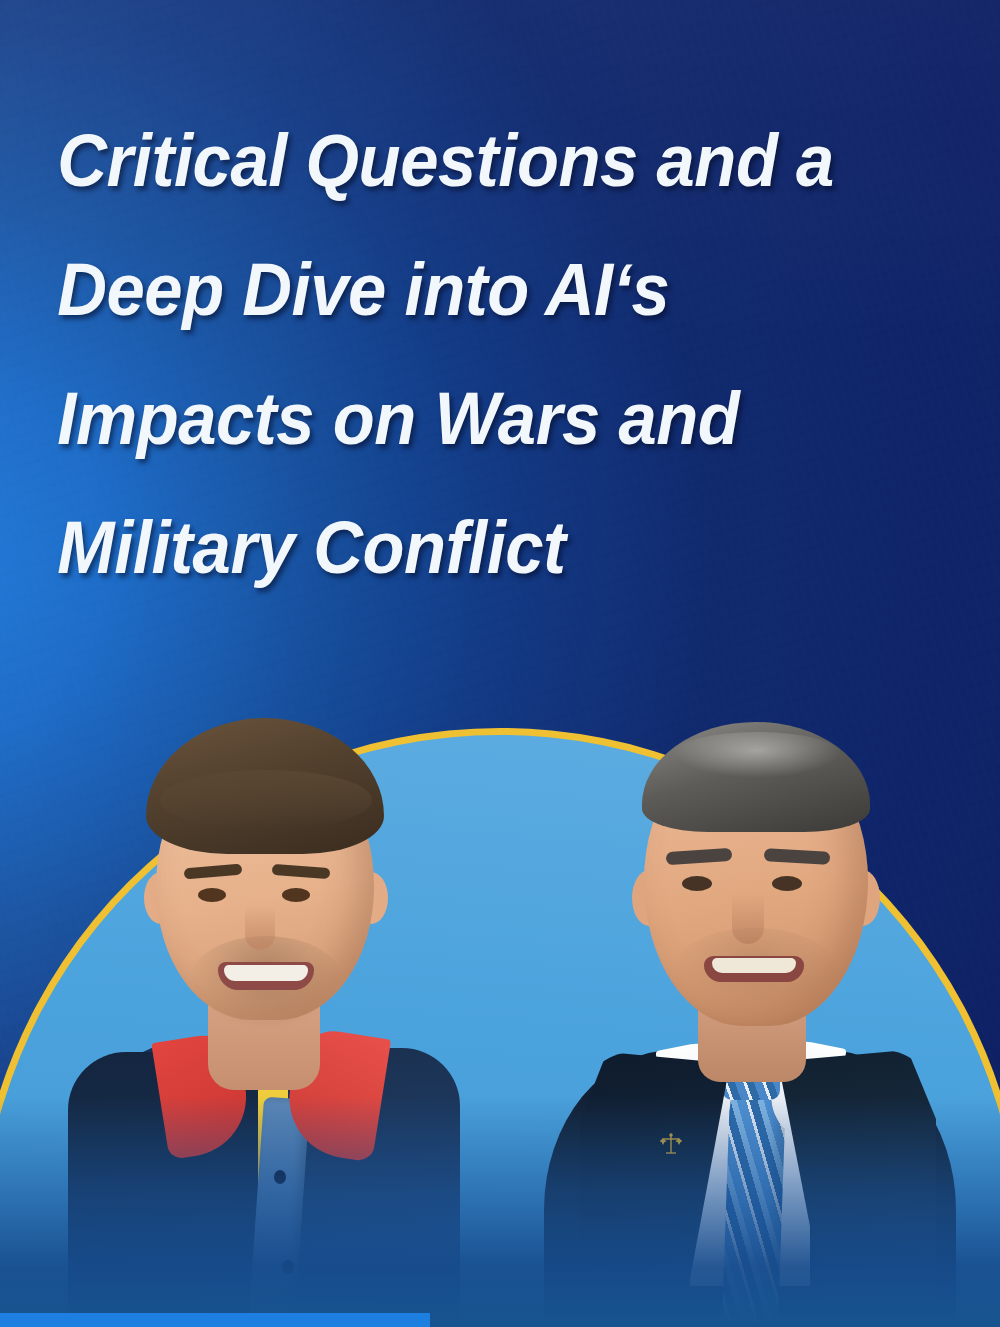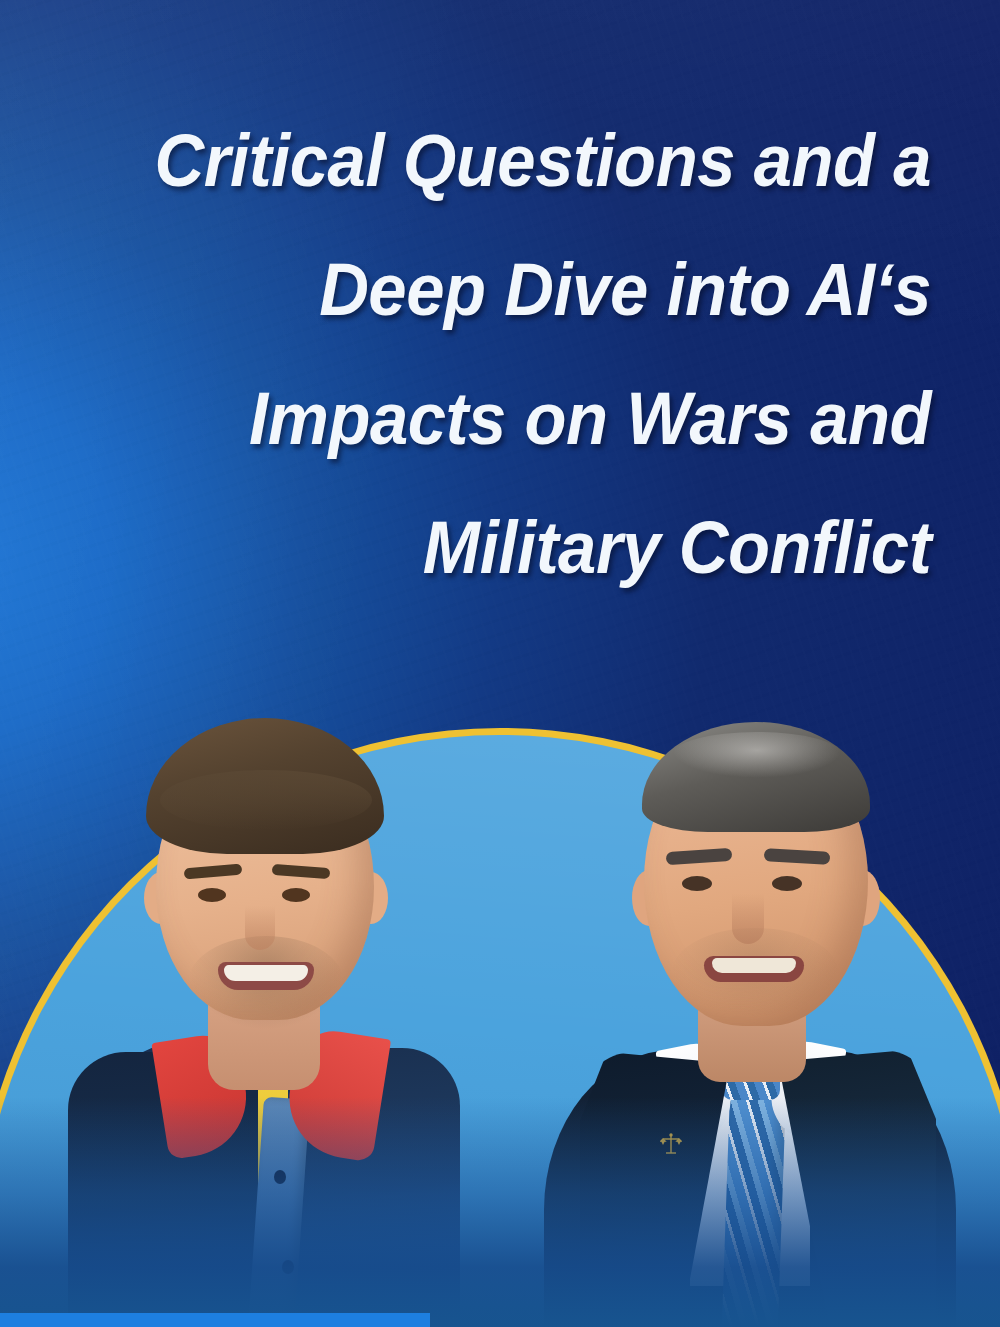--- a/index.html
+++ b/index.html
@@ -35,22 +35,22 @@
     position:absolute; inset:0;
     opacity:.16;
     background-image:
       repeating-linear-gradient(72deg, rgba(255,255,255,.035) 0 2px, rgba(255,255,255,0) 2px 9px),
       repeating-linear-gradient(-18deg, rgba(0,0,0,.05) 0 3px, rgba(0,0,0,0) 3px 14px);
   }
 
   
   .title-block{
     position:absolute;
-    left:0; right:12px; top:96px;
-    text-align:right;
+    left:0; right:1px; top:96px;
+    text-align:left;
     padding:0 24px;
     z-index:6;
   }
   .title-line{
     display:block;
     color:#f2f7fc;
     font-family:"Liberation Sans", sans-serif;
     font-weight:700;
     font-style:italic;
     font-size:74px;

